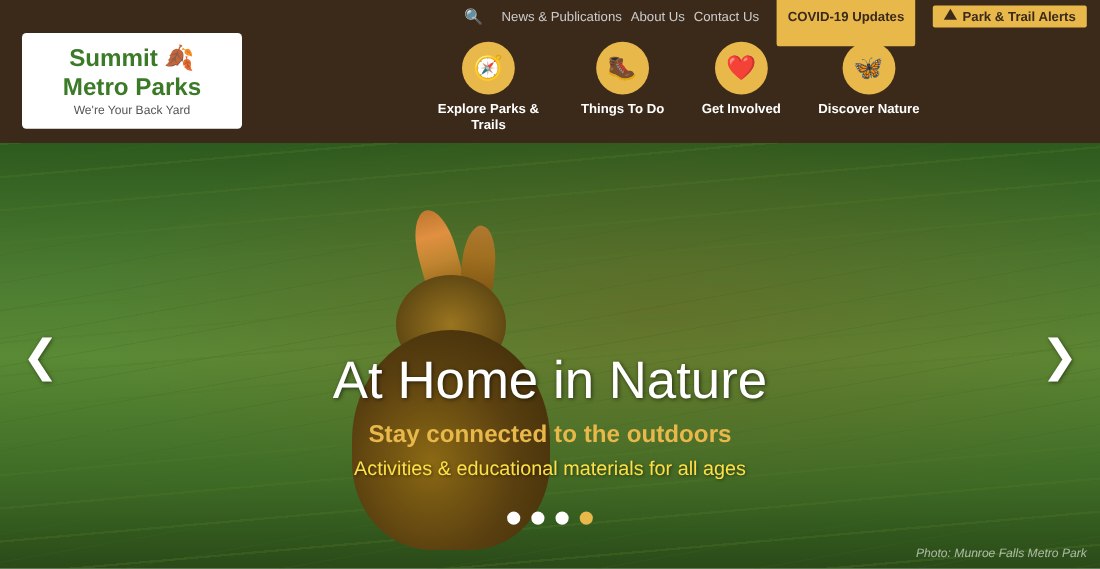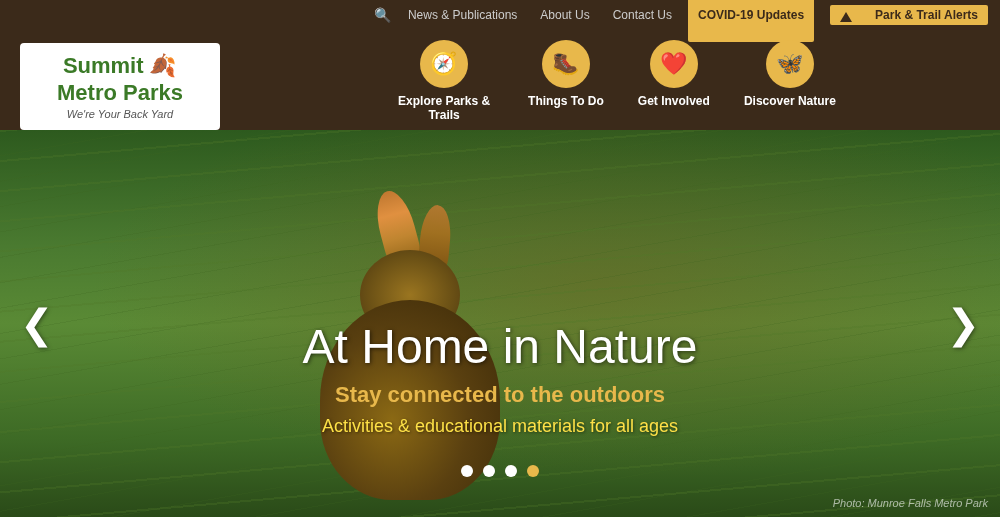--- a/index.html
+++ b/index.html
@@ -15,21 +15,21 @@
       gap: 16px;
       height: 30px;
     }
     .utility-bar .search-icon-wrap {
       color: #fff;
       font-size: 14px;
       cursor: pointer;
     }
     .utility-links {
       display: flex;
-      gap: 23px;
+      gap: 8px;
       align-items: flex-end;
     }
     .utility-links a {
       color: #ccc;
       font-size: 12px;
       text-decoration: none;
     }
     .btn-covid {
       background: #e8b84b;
       color: #3b2a1a;
@@ -43,38 +43,38 @@
     .btn-alert {
       background: #e8b84b;
       color: #3b2a1a;
       font-size: 12px;
       font-weight: bold;
       padding: 3px 10px;
       border: none;
       cursor: pointer;
       border-radius: 2px;
       display: flex;
-      align-items: flex-end;
-      gap: 23px;
+      align-items: flex-start;
+      gap: 5px;
     }
     .alert-triangle {
       display: inline-block;
       width: 0;
       height: 0;
       border-left: 6px solid transparent;
       border-right: 6px solid transparent;
       border-bottom: 10px solid #3b2a1a;
       position: relative;
     }
 
     
     .main-nav {
       background: #3b2a1a;
       display: flex;
-      align-items: flex-end;
+      align-items: flex-start;
       padding: 0 20px;
       height: 100px;
     }
     .logo-box {
       background: #fff;
       padding: 10px 14px;
       border-radius: 4px;
       min-width: 200px;
       margin-right: 30px;
       display: flex;
@@ -88,21 +88,20 @@
       line-height: 1.2;
       text-align: center;
     }
     .logo-leaf {
       color: #e8b84b;
       font-size: 22px;
     }
     .logo-tagline {
       color: #555;
       font-size: 11px;
-      font-style: italic;
       margin-top: 2px;
     }
     .nav-items {
       display: flex;
       gap: 10px;
       flex: 1;
       justify-content: center;
     }
     .nav-item {
       display: flex;

